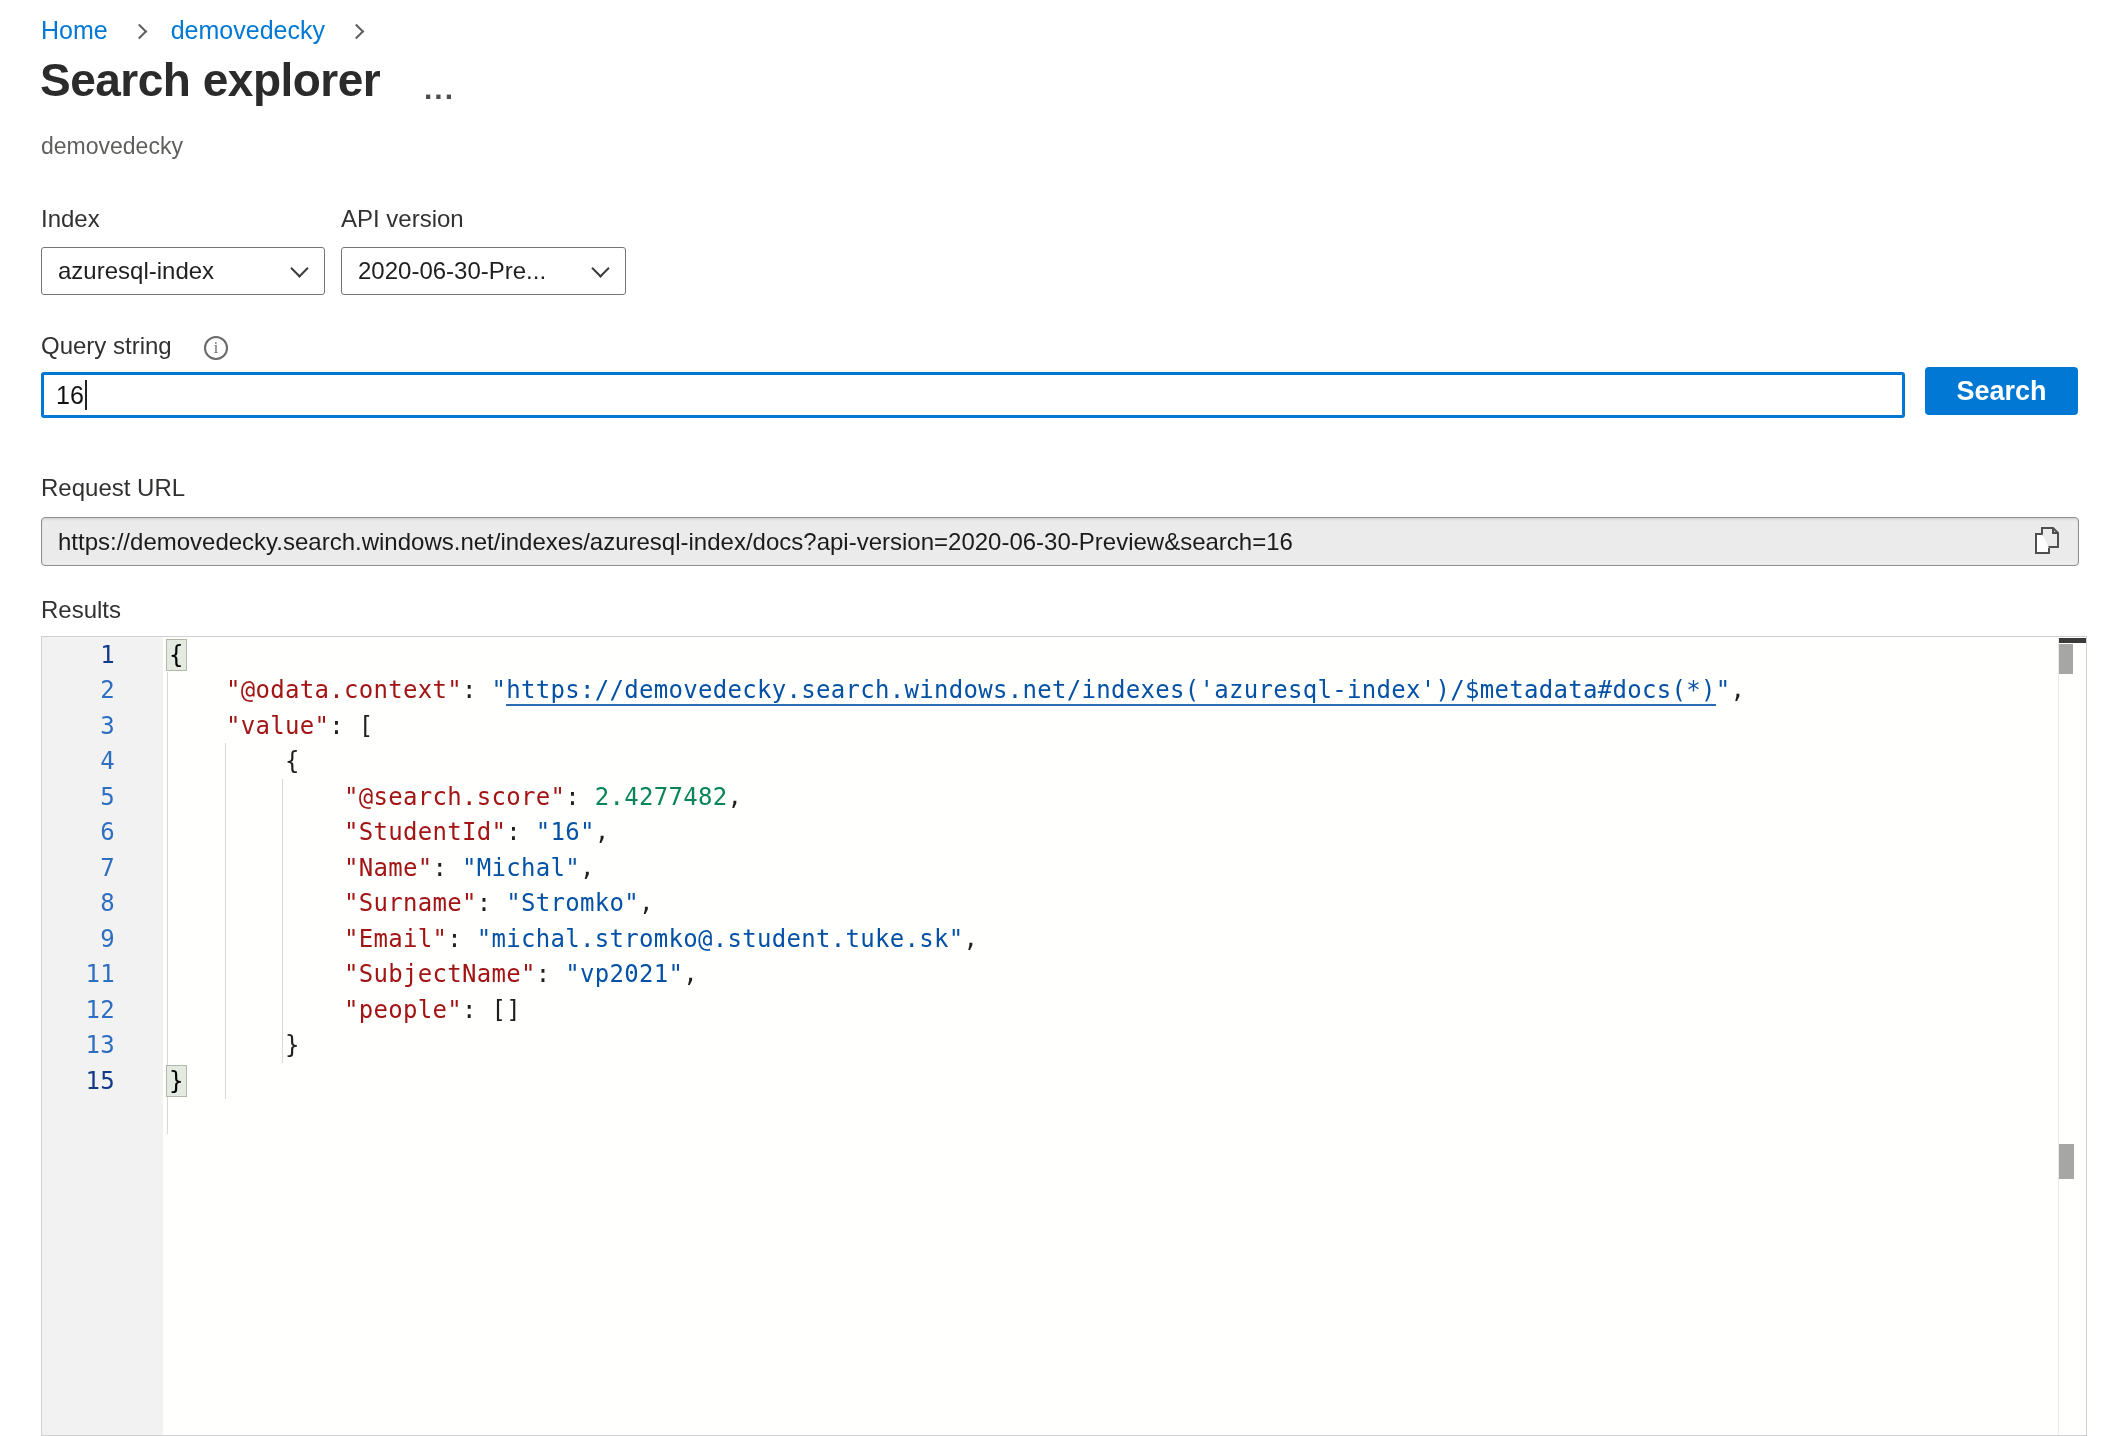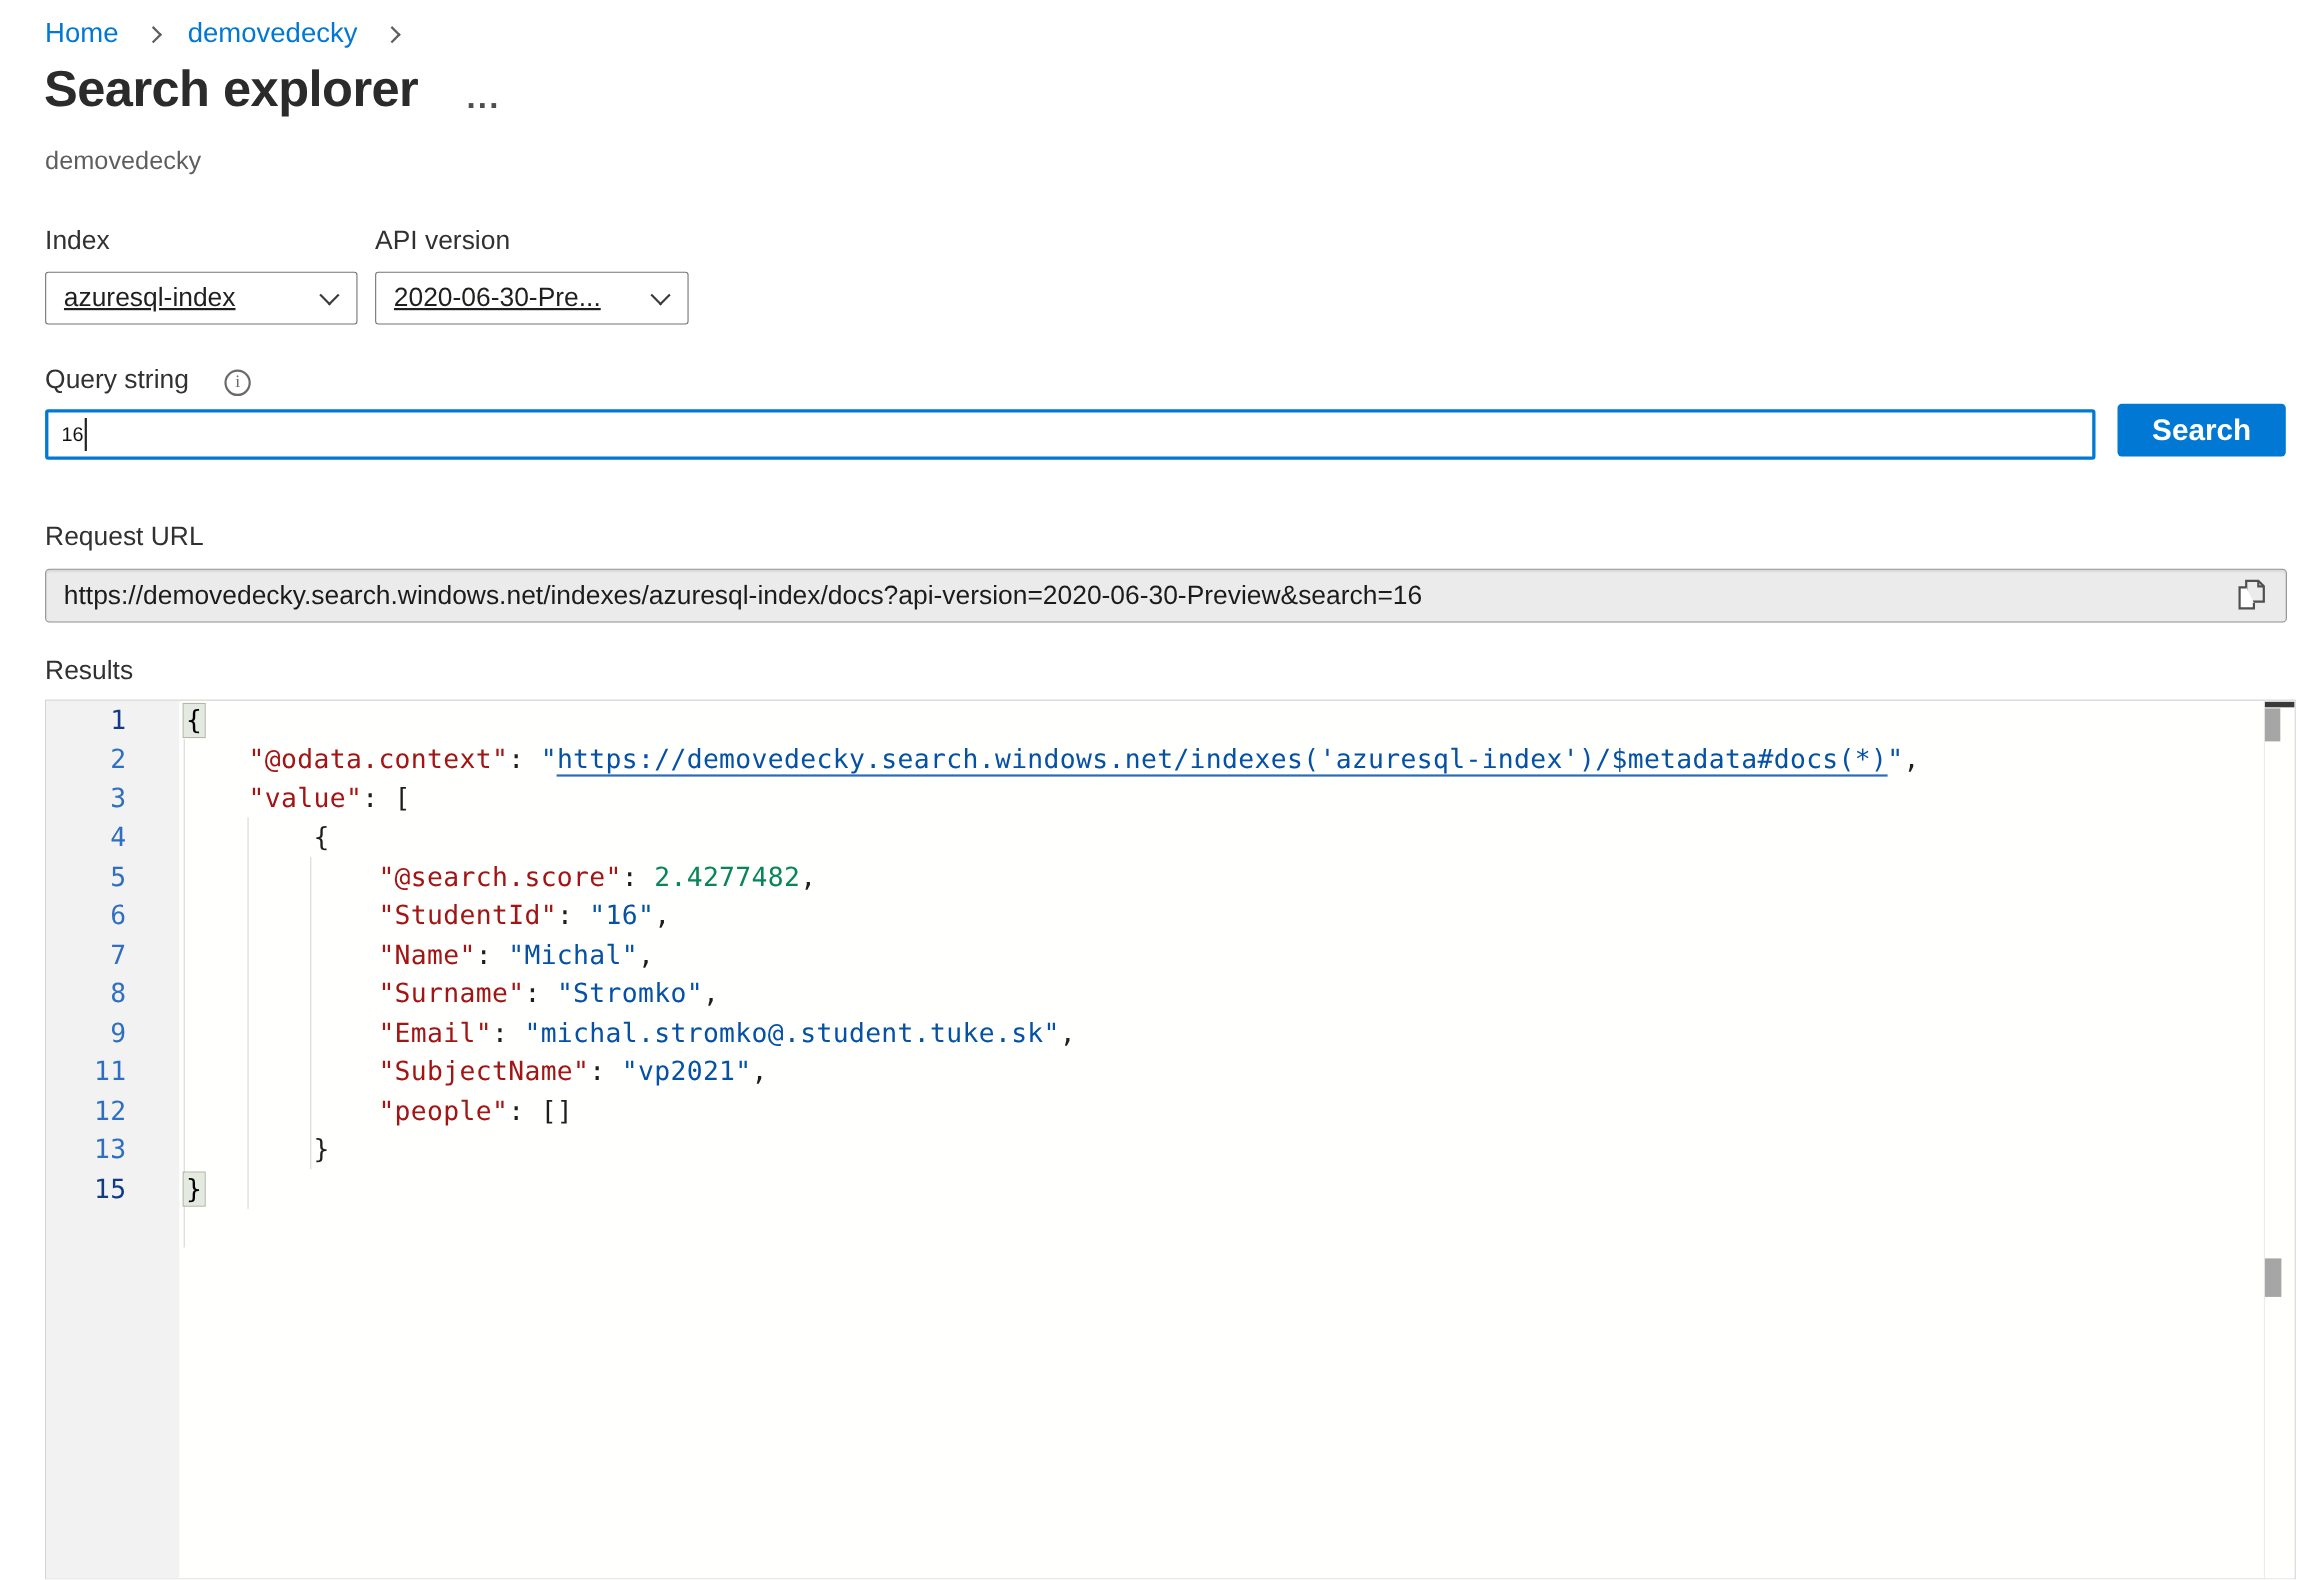--- a/index.html
+++ b/index.html
@@ -20,26 +20,26 @@
   .field-label { position:absolute; font-size:24px; color:#323130; }
   #index-label { left:41px; top:205px; }
   #api-label { left:341px; top:205px; }
   #query-label { left:41px; top:332px; }
   #requrl-label { left:41px; top:474px; }
   #results-label { left:41px; top:596px; }
   
   .dropdown { position:absolute; top:247px; height:48px; border:1px solid #757575; border-radius:3px; background:#fff; display:flex; align-items:center; padding:0 18px 0 16px; font-size:24px; color:#201f1e; cursor:pointer; }
   #index-dropdown { left:41px; width:284px; }
   #api-dropdown { left:341px; width:285px;gap:20px; }
-  .dropdown .dd-value { flex:1; white-space:nowrap; overflow:hidden;text-decoration:underline; }
+  .dropdown .dd-value { flex:1; white-space:nowrap; overflow:hidden; }
   .chevron-down { display:inline-block; width:13px; height:13px; border-right:2px solid #3b3b3b; border-bottom:2px solid #3b3b3b; transform:rotate(45deg); margin-top:-6px; flex:none; }
   
   .info-icon { position:absolute; left:204px; top:336px; width:24px; height:24px; border:2px solid #6b6967; border-radius:50%; color:#6b6967; font-size:16px; line-height:20px; text-align:center; font-family:"Liberation Serif", serif; cursor:pointer; }
   
-  .query-input { position:absolute; left:41px; top:372px; width:1864px; height:46px; border:3px solid #0078d4; border-radius:3px; background:#fff; display:flex; align-items:center; padding-left:12px; font-size:18px; color:#111; }
+  .query-input { position:absolute; left:41px; top:372px; width:1864px; height:46px; border:3px solid #0078d4; border-radius:3px; background:#fff; display:flex; align-items:center; padding-left:12px; font-size:25px; color:#111; }
   .caret { display:inline-block; width:2px; height:30px; background:#222; margin-left:1px; }
   
   .search-btn { position:absolute; left:1925px; top:367px; width:153px; height:48px; background:#0078d4; border:none; border-radius:4px; color:#fff; font-size:27px; font-weight:700; font-family:"Liberation Sans", sans-serif; cursor:pointer; display:flex; align-items:center; justify-content:center; }
   
   .requrl-box { position:absolute; left:41px; top:517px; width:2038px; height:49px; background:#ebebeb; border:1px solid #8f8f8f; border-radius:4px; box-shadow:inset 0 2px 2px rgba(0,0,0,0.08); display:flex; align-items:center; padding:0 16px; font-size:24px; color:#1b1b1b; }
   .requrl-text { flex:1; white-space:nowrap; overflow:hidden; }
   .copy-btn { flex:none; width:30px; height:34px; position:relative; cursor:pointer; }
   
   .editor { position:absolute; left:41px; top:636px; width:2046px; height:800px; border:1px solid #d0d0d0; background:#fffffe; overflow:hidden; font-family:"DejaVu Sans Mono", monospace; font-size:24px; letter-spacing:0.3px; }
   .gutter-bg { position:absolute; left:0; top:0; bottom:0; width:121px; background:#f2f2f2; }

